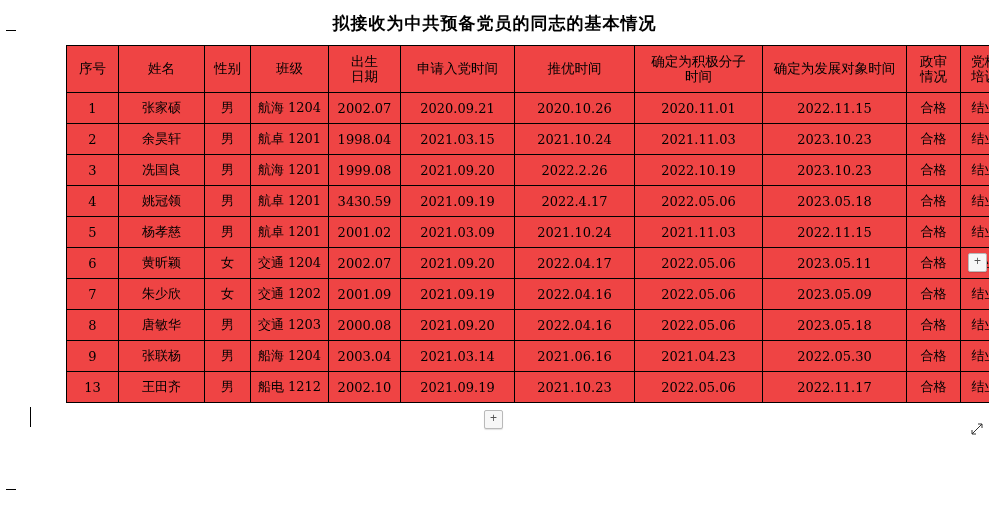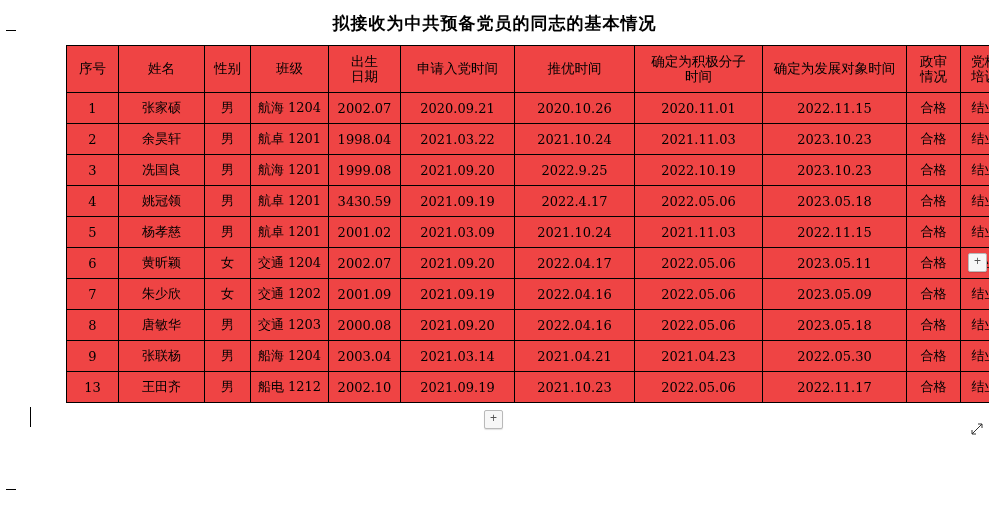--- a/index.html
+++ b/index.html
@@ -189,35 +189,35 @@
           <td>2022.11.15</td>
           <td>合格</td>
           <td>结业</td>
         </tr>
       <tr>
           <td>2</td>
           <td>余昊轩</td>
           <td>男</td>
           <td>航卓 1201</td>
           <td>1998.04</td>
-          <td>2021.03.22</td>
+          <td>2021.03.15</td>
           <td>2021.10.24</td>
           <td>2021.11.03</td>
           <td>2023.10.23</td>
           <td>合格</td>
           <td>结业</td>
         </tr>
       <tr>
           <td>3</td>
           <td>冼国良</td>
           <td>男</td>
           <td>航海 1201</td>
           <td>1999.08</td>
           <td>2021.09.20</td>
-          <td>2022.9.25</td>
+          <td>2022.2.26</td>
           <td>2022.10.19</td>
           <td>2023.10.23</td>
           <td>合格</td>
           <td>结业</td>
         </tr>
       <tr>
           <td>4</td>
           <td>姚冠领</td>
           <td>男</td>
           <td>航卓 1201</td>
@@ -281,21 +281,21 @@
           <td>合格</td>
           <td>结业</td>
         </tr>
       <tr>
           <td>9</td>
           <td>张联杨</td>
           <td>男</td>
           <td>船海 1204</td>
           <td>2003.04</td>
           <td>2021.03.14</td>
-          <td>2021.04.21</td>
+          <td>2021.06.16</td>
           <td>2021.04.23</td>
           <td>2022.05.30</td>
           <td>合格</td>
           <td>结业</td>
         </tr>
       <tr>
           <td>13</td>
           <td>王田齐</td>
           <td>男</td>
           <td>船电 1212</td>

